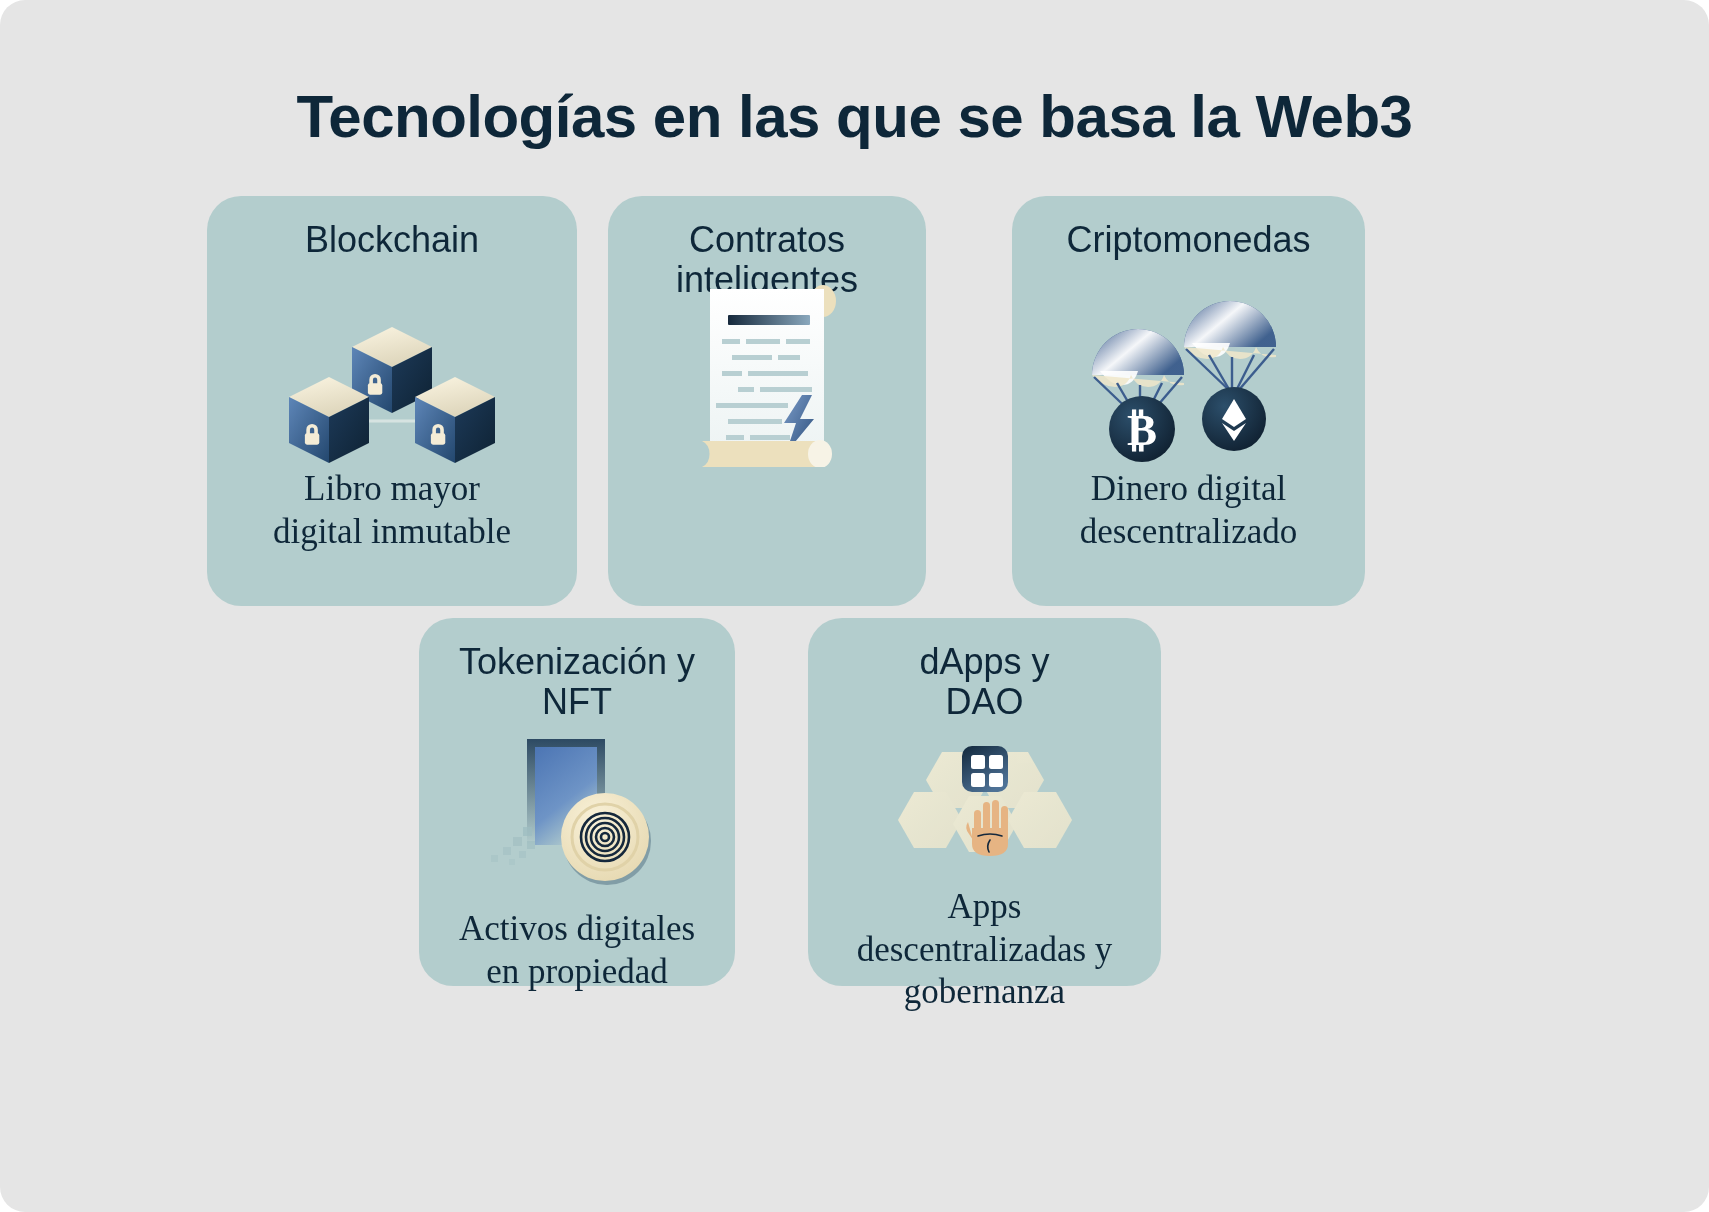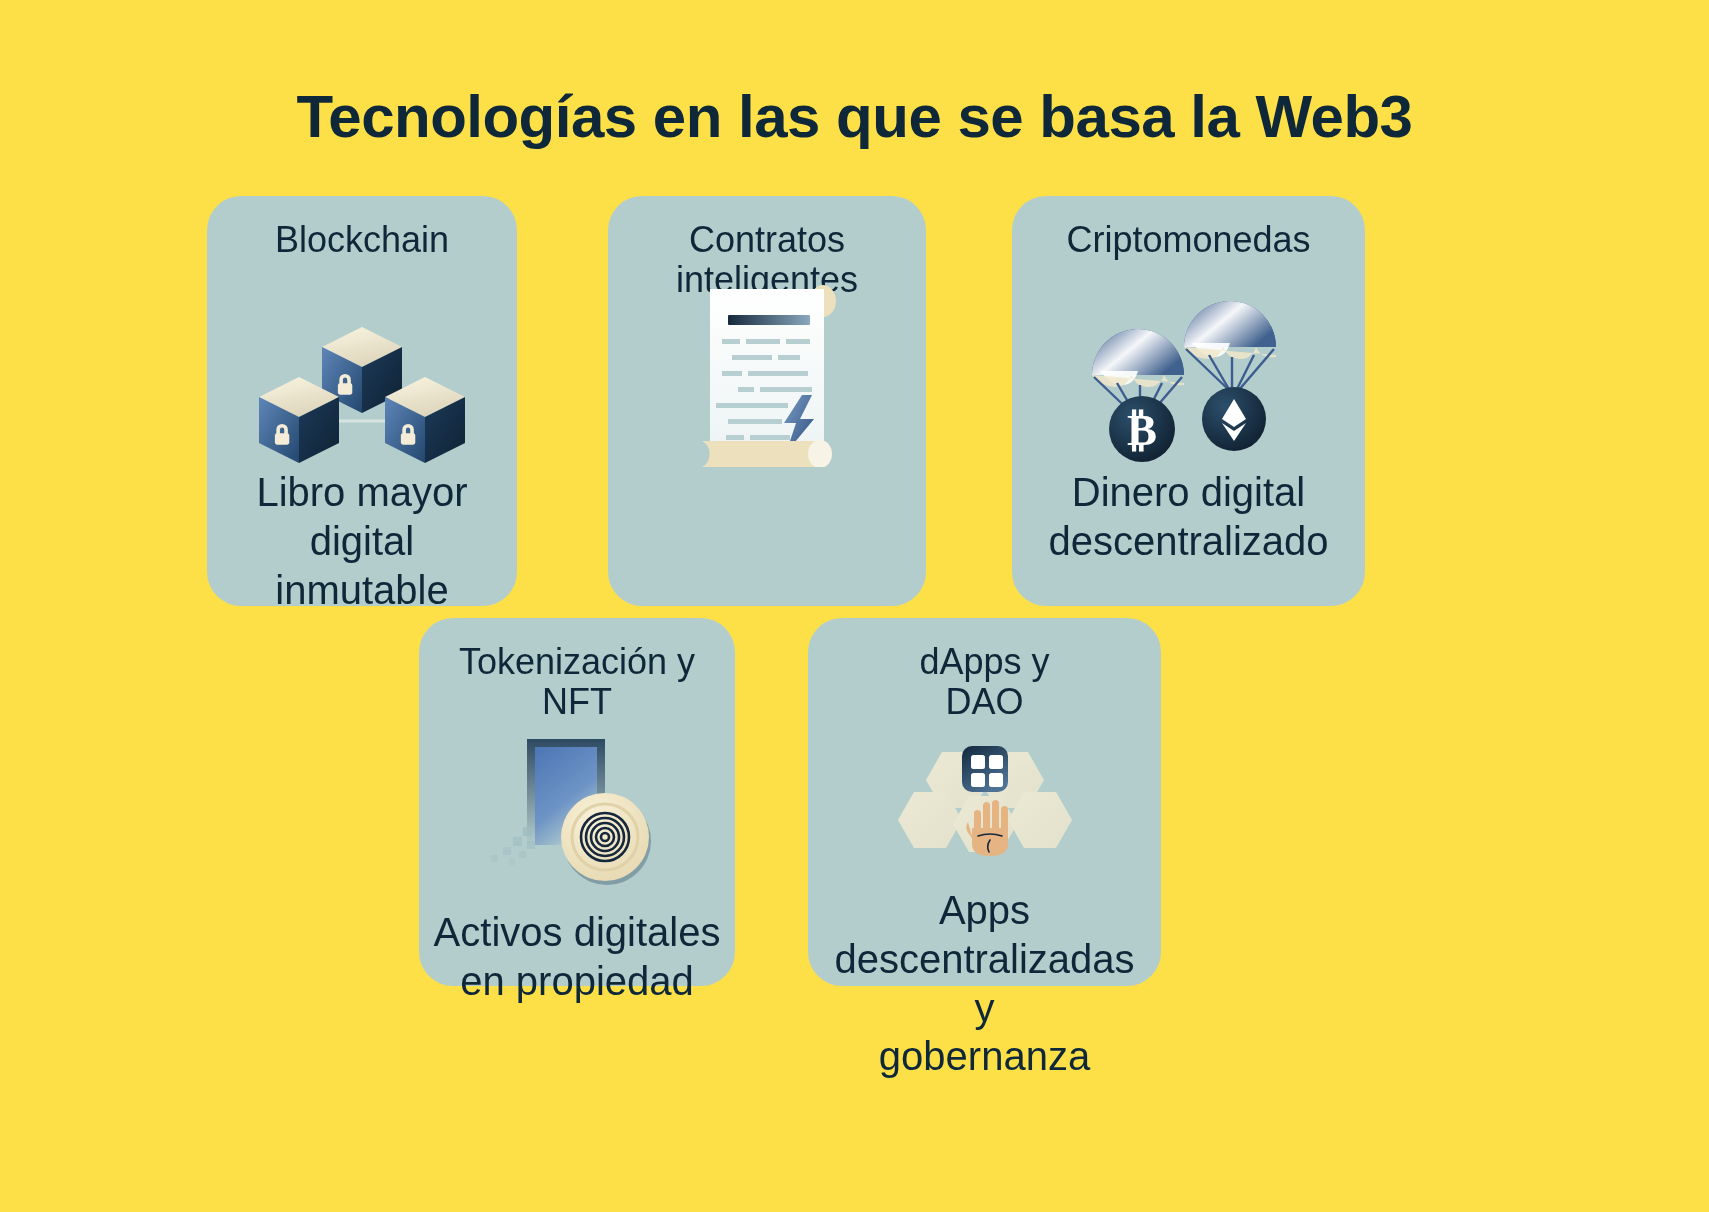--- a/index.html
+++ b/index.html
@@ -2,21 +2,21 @@
 <html><head>
 <meta charset="utf-8">
 <style>
   * { margin:0; padding:0; box-sizing:border-box; }
   html, body {
     width:1709px; height:1212px;
     background:#ffffff;
     font-family:"Liberation Sans", sans-serif;
     overflow:hidden;
   }
-  .stage { position:relative; width:1709px; height:1212px; background:#fde047; }
+  .stage { position:relative; width:1709px; height:1212px; background:#e5e5e5;border-radius:25px; }
 
   
   .page-title {
     position:absolute;
     left:0; right:0; top:82px;
     text-align:center;
     font-size:60px;
     font-weight:700;
     letter-spacing:-0.5px;
     color:#0e2739;
@@ -33,38 +33,38 @@
   }
   .card-title {
     font-size:36px;
     color:#0e2739;
     text-align:center;
     line-height:1.12;
     margin-top:24px;
     white-space:pre-line;
   }
   .card-desc {
-    font-size:40px;
+    font-size:35px;
     color:#0e2739;
     text-align:center;
     line-height:1.22;
     white-space:pre-line;
     position:absolute;
-    left:14px; right:14px;
+    left:14px; right:14px;font-family:Liberation Serif, serif;
   }
   .card-art {
     position:absolute;
     left:0; right:0;
     display:flex;
     align-items:center;
     justify-content:center;
   }
 
   
-  #card-blockchain { left:207px;  top:196px; width:310px; height:410px; }
+  #card-blockchain { left:207px;  top:196px; width:370px; height:410px; }
   #card-contracts  { left:608px;  top:196px; width:318px; height:410px; }
   #card-crypto     { left:1012px; top:196px; width:353px; height:410px; }
   #card-nft        { left:419px;  top:618px; width:316px; height:368px; }
   #card-dao        { left:808px;  top:618px; width:353px; height:368px; }
 
   #card-blockchain .card-art { top:86px;  height:190px; }
   #card-contracts  .card-art { top:78px;  height:195px; }
   #card-crypto     .card-art { top:80px;  height:190px; }
   #card-nft        .card-art { top:110px; height:160px; }
   #card-dao        .card-art { top:112px; height:150px; }

